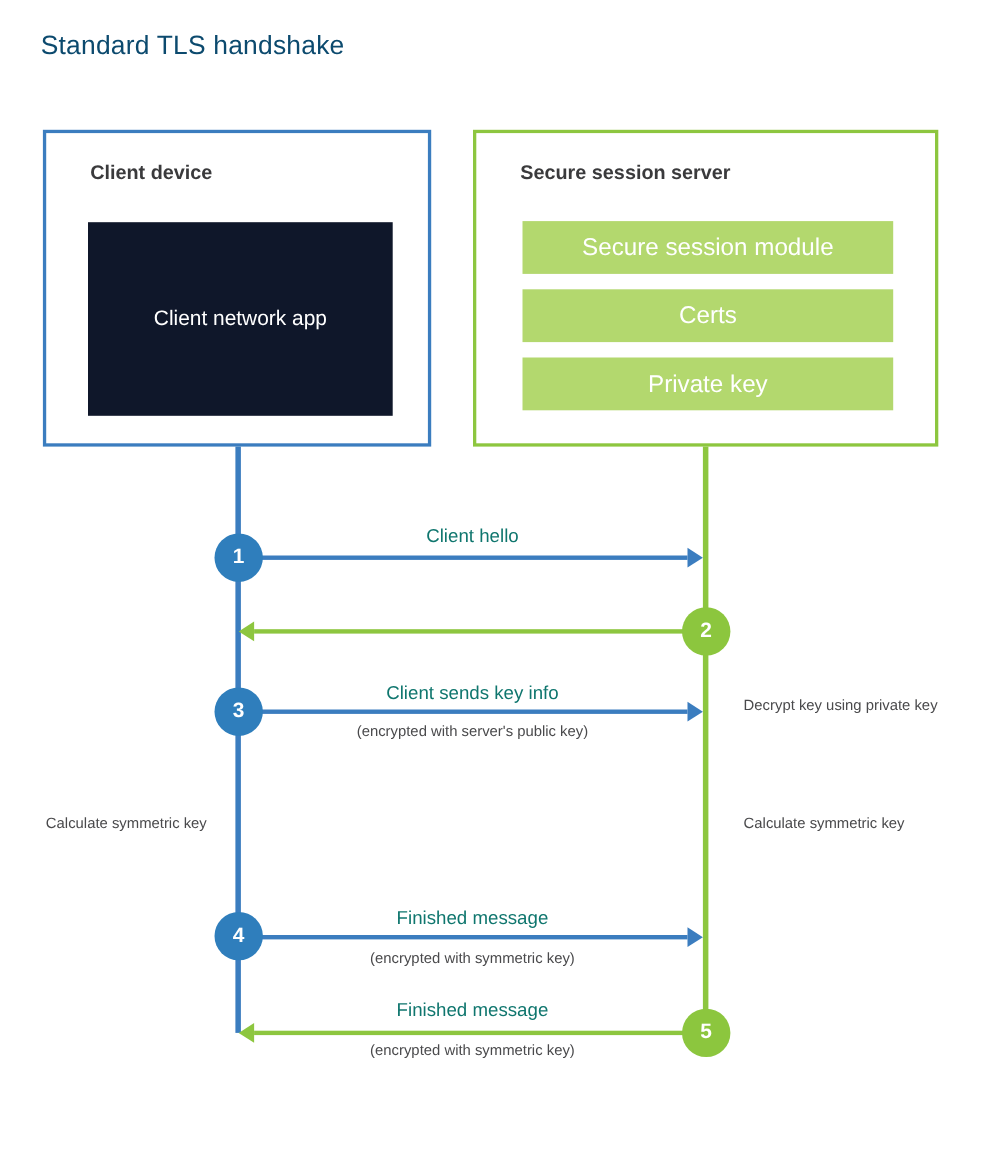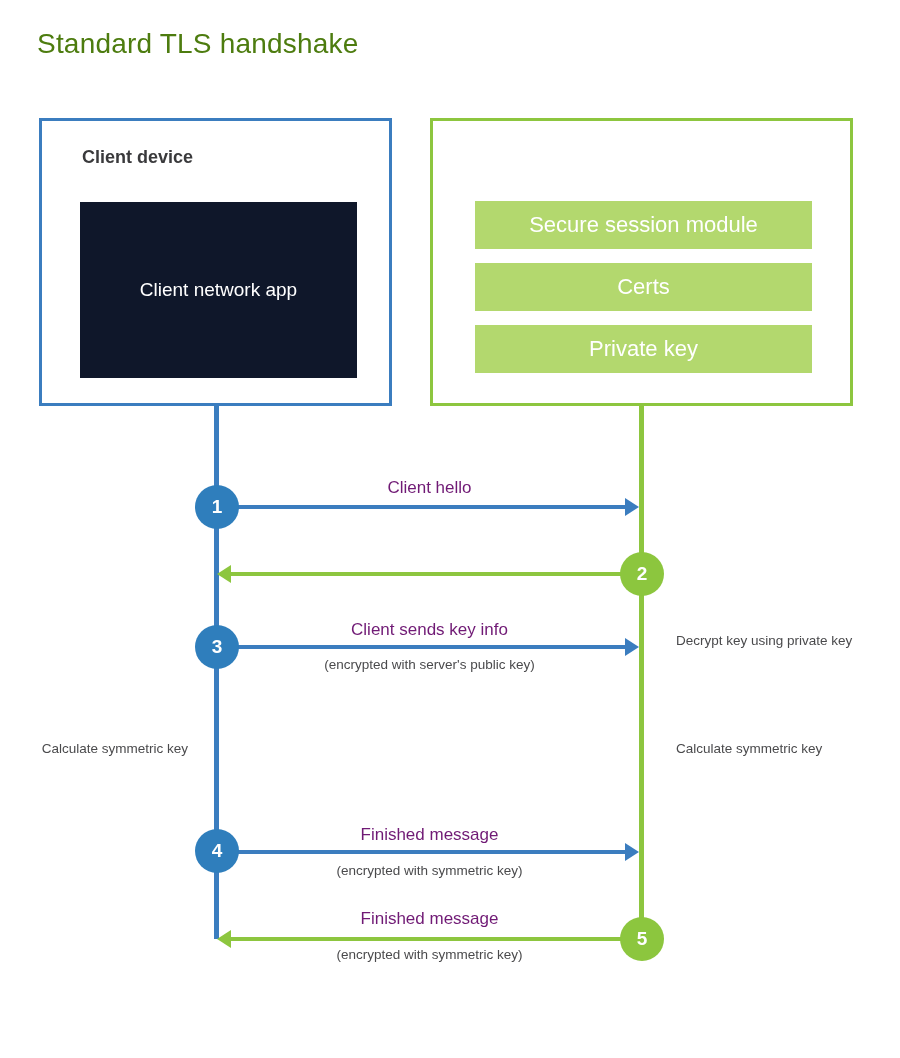--- a/index.html
+++ b/index.html
@@ -20,24 +20,24 @@
     left: 0; top: 0;
     width: 900px;
     height: 1058px;
   }
 
   
   .title {
     position: absolute;
     left: 37px;
     top: 28px;
-    font-size: 28px;
+    font-size: 24px;
     font-weight: 300;
     letter-spacing: 0.2px;
-    color: #4d7c0f;
+    color: #0c4a6e;
     white-space: nowrap;
   }
 
   
   .party-box {
     position: absolute;
     background: #ffffff;
     box-sizing: border-box;
   }
   .party-box.client {
@@ -165,21 +165,21 @@
     border-bottom: 9px solid transparent;
     border-right: 14px solid #8dc63f;
   }
 
   
   .msg-label {
     position: absolute;
     text-align: center;
     font-size: 17px;
     font-weight: 300;
-    color: #701a75;
+    color: #0f766e;
     white-space: nowrap;
   }
   .msg-sublabel {
     position: absolute;
     text-align: center;
     font-size: 13.5px;
     font-weight: 300;
     color: #4a4a4c;
     white-space: nowrap;
   }
@@ -201,20 +201,21 @@
 <div id="stage">
 
   <div class="title">Standard TLS handshake</div>
 
   <div class="party-box client">
     <div class="party-title">Client device</div>
     <div class="client-app">Client network app</div>
   </div>
 
   <div class="party-box server">
+    <div class="party-title">Secure session server</div>
     <div class="server-bars">
       <div class="server-bar">Secure session module</div>
       <div class="server-bar">Certs</div>
       <div class="server-bar">Private key</div>
     </div>
   </div>
 
   <div class="lifeline client-line"></div>
   <div class="lifeline server-line"></div>
 

